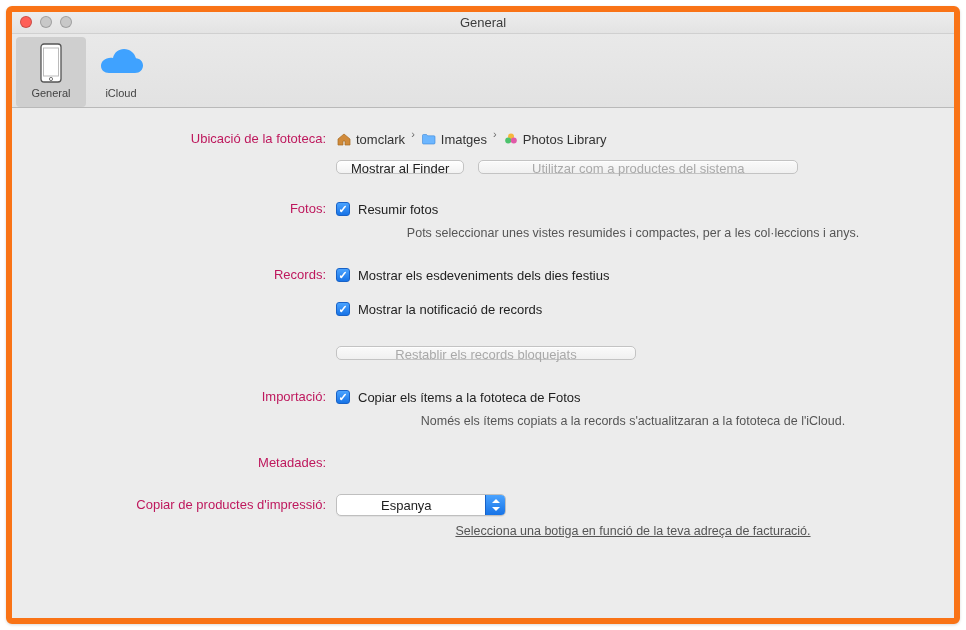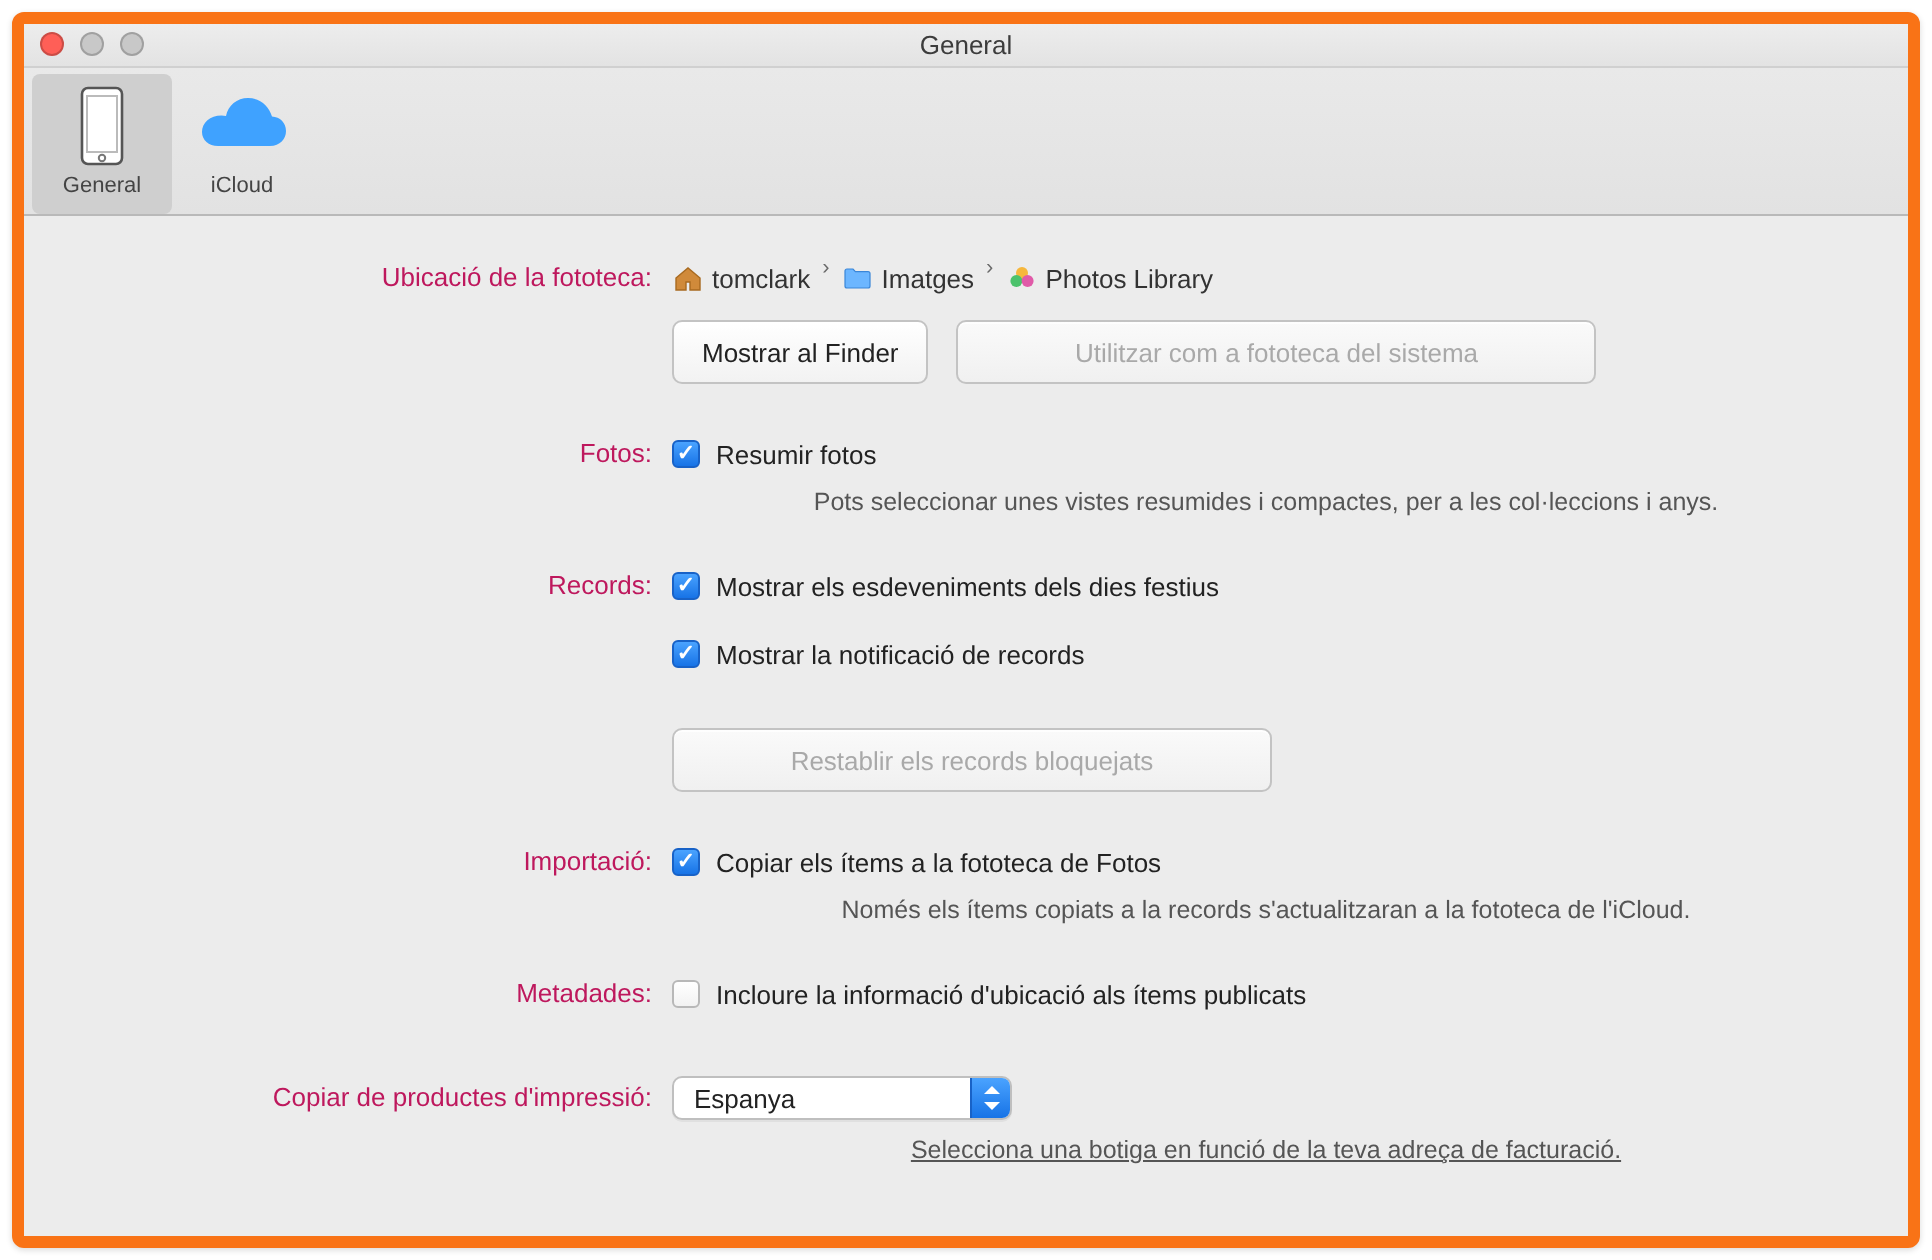--- a/index.html
+++ b/index.html
@@ -112,21 +112,21 @@
     gap: 4px;
   }
   .crumb-sep { color: #6a6a6a; font-size: 11px; }
   .mini-icon {
     width: 16px; height: 16px; display: inline-flex;
     align-items: center; justify-content: center;
   }
 
   .button-row { margin-top: 10px; display: flex; gap: 14px; }
   .mac-button {
-    height: 32px;
+    height: 14px;
     padding: 0 14px;
     background: linear-gradient(#ffffff,#f2f2f2);
     border: 1px solid #c3c3c3;
     border-radius: 5px;
     font-size: 13px;
     color: #222;
     box-shadow: 0 1px 0 rgba(255,255,255,0.7) inset;
   }
   .mac-button.disabled {
     color: #a9a9a9;
@@ -171,20 +171,21 @@
     background: #ffffff;
     min-width: 170px;
     box-shadow: 0 1px 0 rgba(0,0,0,0.05);
   }
   .select-text {
     padding: 0 10px;
     display: flex;
     align-items: center;
     flex: 1;
     font-size: 13px;
+    margin-left: 34px;
   }
   .select-stepper {
     width: 20px;
     background: linear-gradient(#4aa3ff,#1773e6);
     display: flex;
     flex-direction: column;
     align-items: center;
     justify-content: center;
     border-left: 1px solid #1862c7;
   }
@@ -256,21 +257,21 @@
                 <circle cx="8" cy="5.5" r="3" fill="#f6b73c"></circle>
                 <circle cx="5.2" cy="9.5" r="3" fill="#4cc26c"></circle>
                 <circle cx="10.8" cy="9.5" r="3" fill="#e05aa8"></circle>
               </svg>
             </span>
             <span>Photos Library</span>
           </span>
         </div>
         <div class="button-row">
           <button class="mac-button">Mostrar al Finder</button>
-          <button class="mac-button wide disabled">Utilitzar com a fototeca del sistema</button>
+          <button class="mac-button wide disabled">Utilitzar com a productes del sistema</button>
         </div>
       </div>
     </div>
 
     <div class="section-gap"></div>
 
     <div class="row">
       <div class="label-col">Fotos:</div>
       <div class="field-col">
         <div class="check-line">
@@ -318,26 +319,20 @@
           <span>Copiar els ítems a la fototeca de Fotos</span>
         </div>
         <div class="cap-text">Només els ítems copiats a la records s'actualitzaran a la fototeca de l'iCloud.</div>
       </div>
     </div>
 
     <div class="section-gap"></div>
 
     <div class="row">
       <div class="label-col">Metadades:</div>
-      <div class="field-col">
-        <div class="check-line">
-          <span class="checker off"></span>
-          <span>Incloure la informació d'ubicació als ítems publicats</span>
-        </div>
-      </div>
     </div>
 
     <div class="section-gap"></div>
 
     <div class="row">
       <div class="label-col">Copiar de productes d'impressió:</div>
       <div class="field-col">
         <div class="select-wrap">
           <div class="select-text">Espanya</div>
           <div class="select-stepper">

